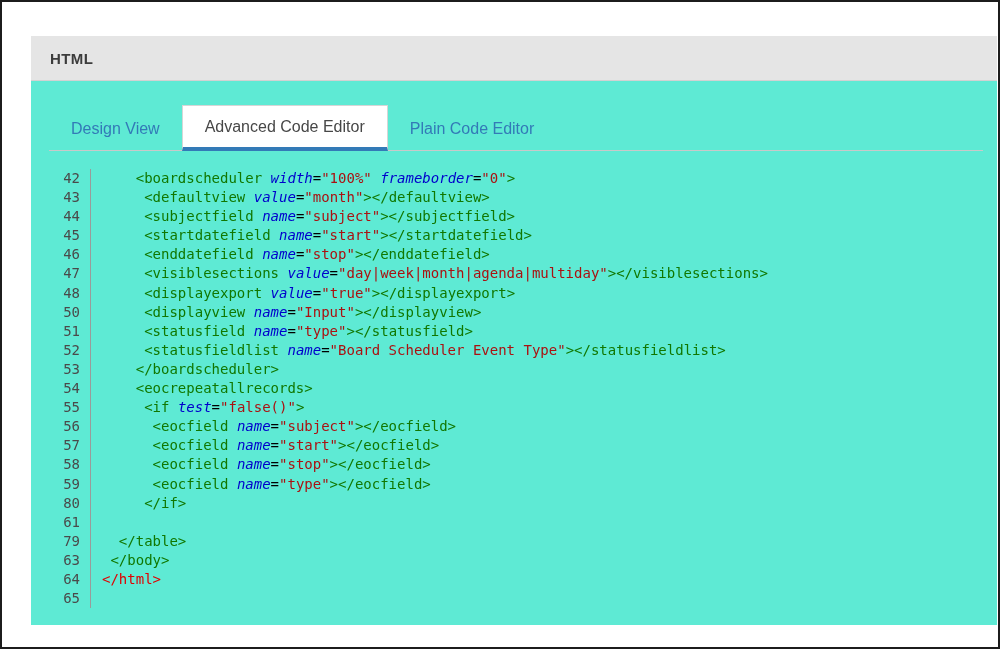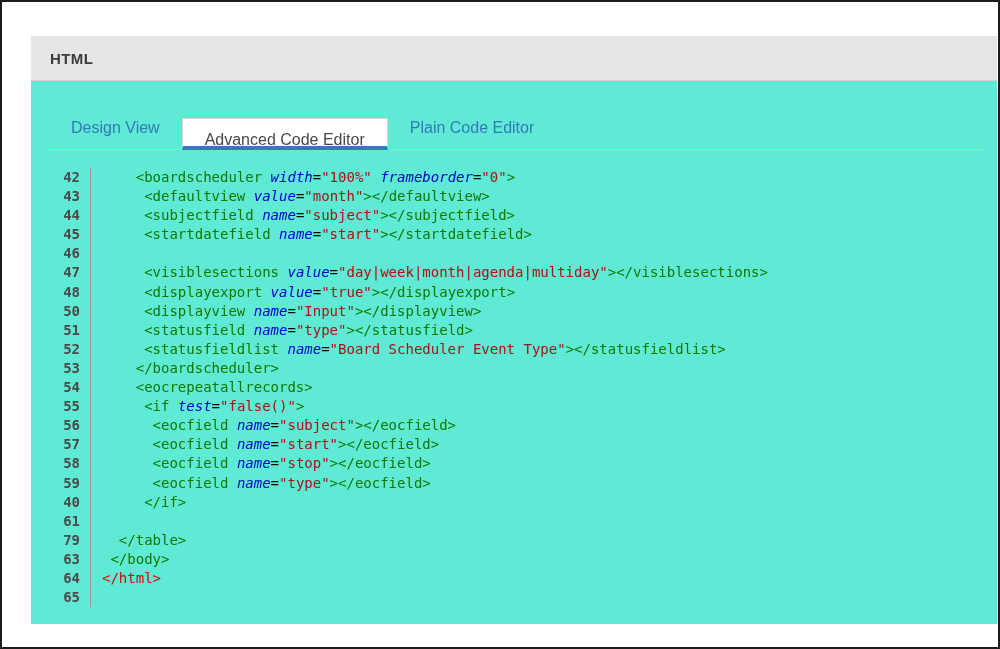--- a/index.html
+++ b/index.html
@@ -53,21 +53,21 @@
     line-height: 45px;
     cursor: pointer;
     margin-bottom: -1px;
     white-space: nowrap;
   }
   .tab.active {
     background: #fff;
     border: 1px solid #d6d6d6;
     border-bottom: 4px solid var(--accent, #337ab7);
     color: #474747;
-    height: 32px;
+    height: 46px;
     line-height: 42px;
   }
 
   .editor {
     margin: 18px 14px 0 18px;
     height: 456px;
     overflow: hidden;
     font-family: "DejaVu Sans Mono", "Liberation Mono", monospace;
     font-size: 14px;
     line-height: 19.1px;
@@ -75,21 +75,20 @@
   }
   .code-line { display: flex; white-space: pre; }
   .gutter {
     flex: 0 0 42px;
     width: 42px;
     text-align: right;
     padding-right: 10px;
     border-right: 1px solid #9a9a9a;
     color: #4a4a4a;
     user-select: none;
-    font-weight: bold;
   }
   .code-text { padding-left: 11px; white-space: pre; color: #000; }
 
   .tok-p { color: #000; }
   .tok-t { color: var(--tag-color, #117700); }
   .tok-a { color: var(--attr-color, #0000cc); font-style: italic; }
   .tok-s { color: var(--string-color, #aa1111); }
   .tok-e { color: var(--error-color, #e00000); }
 </style>
 </head>
@@ -109,34 +108,34 @@
         <div class="tab active">Advanced Code Editor</div>
         <div class="tab">Plain Code Editor</div>
       </div>
 
       <div class="editor">
         <div>
             <div class="code-line"><span class="gutter">42</span><span class="code-text"><span class="tok-p">    </span><span class="tok-t">&lt;boardscheduler</span><span class="tok-p"> </span><span class="tok-a">width</span><span class="tok-p">=</span><span class="tok-s">"100%"</span><span class="tok-p"> </span><span class="tok-a">frameborder</span><span class="tok-p">=</span><span class="tok-s">"0"</span><span class="tok-t">&gt;</span></span></div>
             <div class="code-line"><span class="gutter">43</span><span class="code-text"><span class="tok-p">     </span><span class="tok-t">&lt;defaultview</span><span class="tok-p"> </span><span class="tok-a">value</span><span class="tok-p">=</span><span class="tok-s">"month"</span><span class="tok-t">&gt;&lt;/defaultview&gt;</span></span></div>
             <div class="code-line"><span class="gutter">44</span><span class="code-text"><span class="tok-p">     </span><span class="tok-t">&lt;subjectfield</span><span class="tok-p"> </span><span class="tok-a">name</span><span class="tok-p">=</span><span class="tok-s">"subject"</span><span class="tok-t">&gt;&lt;/subjectfield&gt;</span></span></div>
             <div class="code-line"><span class="gutter">45</span><span class="code-text"><span class="tok-p">     </span><span class="tok-t">&lt;startdatefield</span><span class="tok-p"> </span><span class="tok-a">name</span><span class="tok-p">=</span><span class="tok-s">"start"</span><span class="tok-t">&gt;&lt;/startdatefield&gt;</span></span></div>
-            <div class="code-line"><span class="gutter">46</span></div>
+            <div class="code-line"><span class="gutter">46</span><span class="code-text"><span class="tok-p">     </span><span class="tok-t">&lt;enddatefield</span><span class="tok-p"> </span><span class="tok-a">name</span><span class="tok-p">=</span><span class="tok-s">"stop"</span><span class="tok-t">&gt;&lt;/enddatefield&gt;</span></span></div>
             <div class="code-line"><span class="gutter">47</span><span class="code-text"><span class="tok-p">     </span><span class="tok-t">&lt;visiblesections</span><span class="tok-p"> </span><span class="tok-a">value</span><span class="tok-p">=</span><span class="tok-s">"day|week|month|agenda|multiday"</span><span class="tok-t">&gt;&lt;/visiblesections&gt;</span></span></div>
             <div class="code-line"><span class="gutter">48</span><span class="code-text"><span class="tok-p">     </span><span class="tok-t">&lt;displayexport</span><span class="tok-p"> </span><span class="tok-a">value</span><span class="tok-p">=</span><span class="tok-s">"true"</span><span class="tok-t">&gt;&lt;/displayexport&gt;</span></span></div>
             <div class="code-line"><span class="gutter">50</span><span class="code-text"><span class="tok-p">     </span><span class="tok-t">&lt;displayview</span><span class="tok-p"> </span><span class="tok-a">name</span><span class="tok-p">=</span><span class="tok-s">"Input"</span><span class="tok-t">&gt;&lt;/displayview&gt;</span></span></div>
             <div class="code-line"><span class="gutter">51</span><span class="code-text"><span class="tok-p">     </span><span class="tok-t">&lt;statusfield</span><span class="tok-p"> </span><span class="tok-a">name</span><span class="tok-p">=</span><span class="tok-s">"type"</span><span class="tok-t">&gt;&lt;/statusfield&gt;</span></span></div>
             <div class="code-line"><span class="gutter">52</span><span class="code-text"><span class="tok-p">     </span><span class="tok-t">&lt;statusfieldlist</span><span class="tok-p"> </span><span class="tok-a">name</span><span class="tok-p">=</span><span class="tok-s">"Board Scheduler Event Type"</span><span class="tok-t">&gt;&lt;/statusfieldlist&gt;</span></span></div>
             <div class="code-line"><span class="gutter">53</span><span class="code-text"><span class="tok-p">    </span><span class="tok-t">&lt;/boardscheduler&gt;</span></span></div>
             <div class="code-line"><span class="gutter">54</span><span class="code-text"><span class="tok-p">    </span><span class="tok-t">&lt;eocrepeatallrecords&gt;</span></span></div>
             <div class="code-line"><span class="gutter">55</span><span class="code-text"><span class="tok-p">     </span><span class="tok-t">&lt;if</span><span class="tok-p"> </span><span class="tok-a">test</span><span class="tok-p">=</span><span class="tok-s">"false()"</span><span class="tok-t">&gt;</span></span></div>
             <div class="code-line"><span class="gutter">56</span><span class="code-text"><span class="tok-p">      </span><span class="tok-t">&lt;eocfield</span><span class="tok-p"> </span><span class="tok-a">name</span><span class="tok-p">=</span><span class="tok-s">"subject"</span><span class="tok-t">&gt;&lt;/eocfield&gt;</span></span></div>
             <div class="code-line"><span class="gutter">57</span><span class="code-text"><span class="tok-p">      </span><span class="tok-t">&lt;eocfield</span><span class="tok-p"> </span><span class="tok-a">name</span><span class="tok-p">=</span><span class="tok-s">"start"</span><span class="tok-t">&gt;&lt;/eocfield&gt;</span></span></div>
             <div class="code-line"><span class="gutter">58</span><span class="code-text"><span class="tok-p">      </span><span class="tok-t">&lt;eocfield</span><span class="tok-p"> </span><span class="tok-a">name</span><span class="tok-p">=</span><span class="tok-s">"stop"</span><span class="tok-t">&gt;&lt;/eocfield&gt;</span></span></div>
             <div class="code-line"><span class="gutter">59</span><span class="code-text"><span class="tok-p">      </span><span class="tok-t">&lt;eocfield</span><span class="tok-p"> </span><span class="tok-a">name</span><span class="tok-p">=</span><span class="tok-s">"type"</span><span class="tok-t">&gt;&lt;/eocfield&gt;</span></span></div>
-            <div class="code-line"><span class="gutter">40</span><span class="code-text"><span class="tok-p">     </span><span class="tok-t">&lt;/if&gt;</span></span></div>
+            <div class="code-line"><span class="gutter">80</span><span class="code-text"><span class="tok-p">     </span><span class="tok-t">&lt;/if&gt;</span></span></div>
             <div class="code-line"><span class="gutter">61</span><span class="code-text"><span class="tok-p">    </span></span></div>
             <div class="code-line"><span class="gutter">79</span><span class="code-text"><span class="tok-p">  </span><span class="tok-t">&lt;/table&gt;</span></span></div>
             <div class="code-line"><span class="gutter">63</span><span class="code-text"><span class="tok-p"> </span><span class="tok-t">&lt;/body&gt;</span></span></div>
             <div class="code-line"><span class="gutter">64</span><span class="code-text"><span class="tok-e">&lt;/html&gt;</span></span></div>
             <div class="code-line"><span class="gutter">65</span><span class="code-text"></span></div>
           </div>
       </div>
 
     </div>
   </div>

